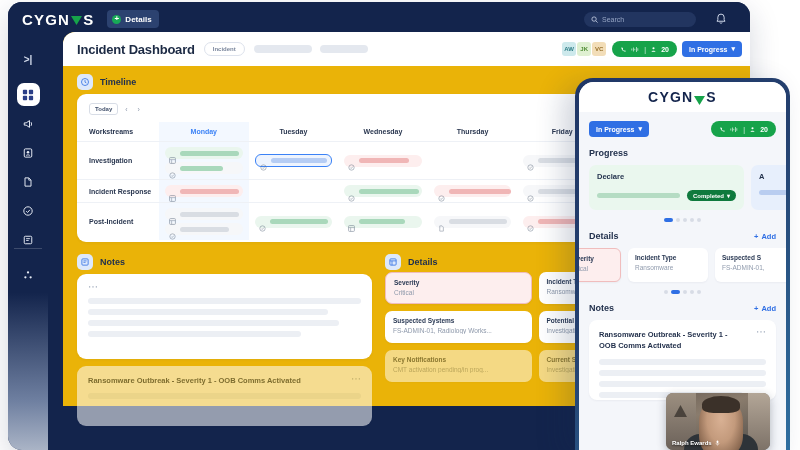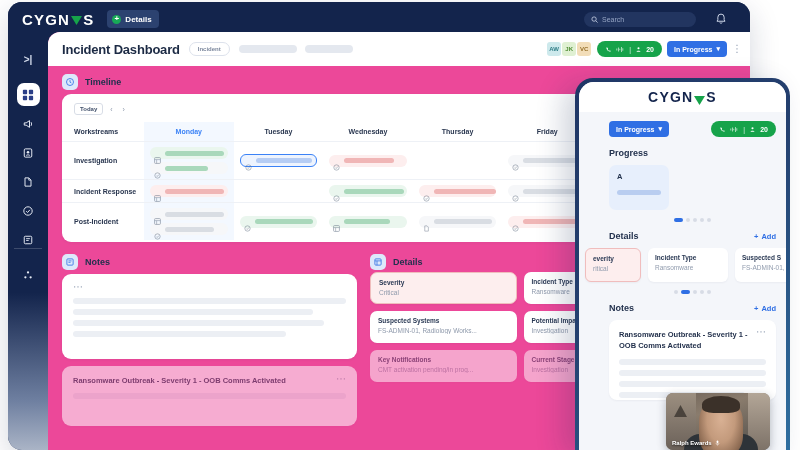--- a/index.html
+++ b/index.html
@@ -100,23 +100,23 @@
   }
   .rail-item.active .chip { background: #ffffff; }
   .rail-divider {
     position:absolute; left: 6px; top: 212px; width: 28px; height: 1px;
     background: rgba(255,255,255,0.18);
   }
   .rail-bottom { position: absolute; left: 0; top: 224px; width: 40px; }
 
   
   .content {
-    position: absolute; left: 40px; top: 30px;
-    width: 702px; height: 418px;
-    background: #ec4899;
+    position: absolute; left: 55px; top: 30px;
+    width: 702px; height: 374px;
+    background: #eab308;
     border-top-left-radius: 12px;
   }
   .page-header {
     position: absolute; left: 0; top: 0; width: 702px; height: 34px;
     background: #ffffff;
     border-top-left-radius: 12px;
     display: flex; align-items: center;
   }
   .page-title {
     margin-left: 14px; font-size: 13px; font-weight: 700; color: #1c2a44;
@@ -279,21 +279,21 @@
     overflow: hidden;
     position: relative;
   }
   .t-topbar {
     height: 30px; background: #fff;
     display: flex; align-items: center; justify-content: center;
   }
   .t-logo { color: #13244c; font-size: 14px; font-weight: 700; letter-spacing: 1.2px;
             display: flex; align-items: center; }
   .t-logo .vee { display:inline-block; width:11px;height:11px; position:relative; top:1px; margin:0 1px;}
-  .t-body { padding: 9px 10px 0 10px; margin-left: 20px; }
+  .t-body { padding: 9px 10px 0 10px; }
   .t-row1 { display: flex; align-items: center; justify-content: space-between; }
   .t-sec-title { font-size: 9px; font-weight: 700; color: #22314d; margin-top: 11px; }
   .t-prog-wrap { display: flex; gap: 7px; margin-top: 7px; }
   .t-prog-card {
     flex: 0 0 155px; height: 45px;
     background: #eaf7ee; border-radius: 7px; padding: 7px 8px;
   }
   .t-prog-card2 {
     flex: 0 0 60px; height: 45px;
     background: #e7effc; border-radius: 7px; padding: 7px 8px;
@@ -800,20 +800,30 @@
                 <circle cx="8" cy="5" r="2.4" fill="#fff"></circle>
                 <path d="M3.5 13c.6-3 8.4-3 9 0z" fill="#fff"></path>
               </svg>
             <span>20</span>
           </div>
         </div>
 
         <div class="t-sec-title">Progress</div>
 
         <div class="t-prog-wrap">
+          <div class="t-prog-card">
+            <div class="t-prog-name">Declare</div>
+            <div class="t-prog-foot">
+              <div class="t-prog-bar"></div>
+              <div class="t-chip">
+                <span>Completed</span>
+                <span>▾</span>
+              </div>
+            </div>
+          </div>
           <div class="t-prog-card2">
             <div class="t-prog-name">A</div>
             <div class="t-prog-foot">
               <div class="t-prog-bar blue"></div>
             </div>
           </div>
         </div>
 
         <div class="dots">
           <span class="dot on"></span>

